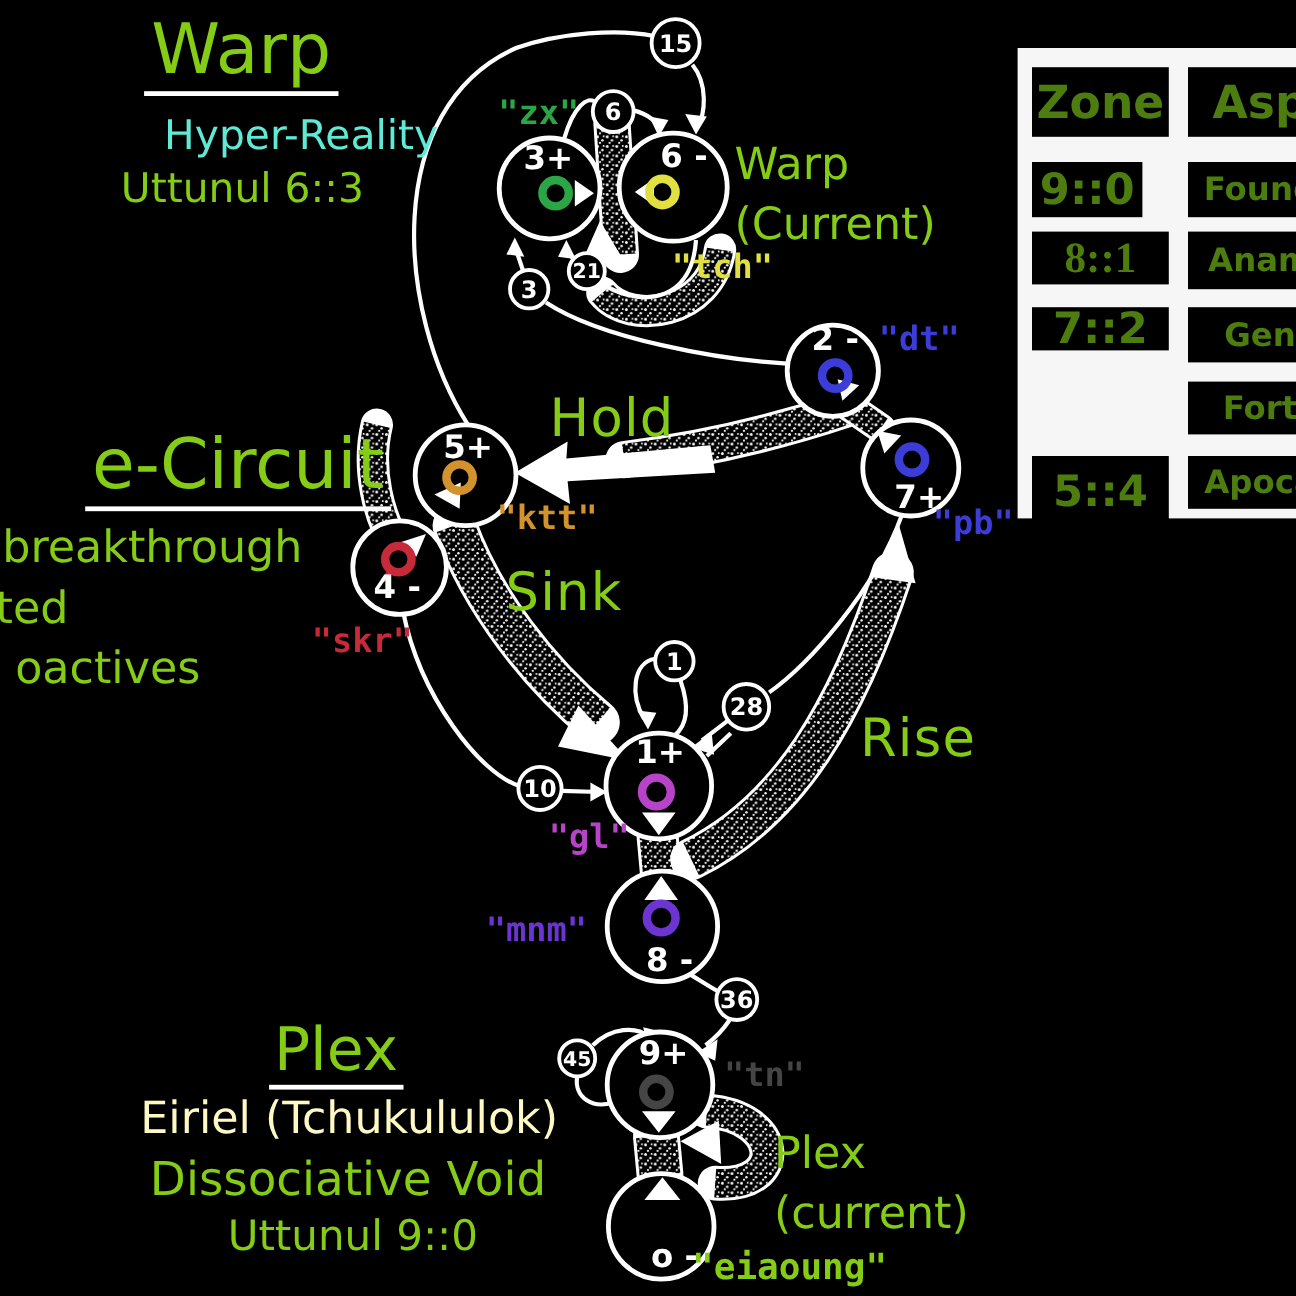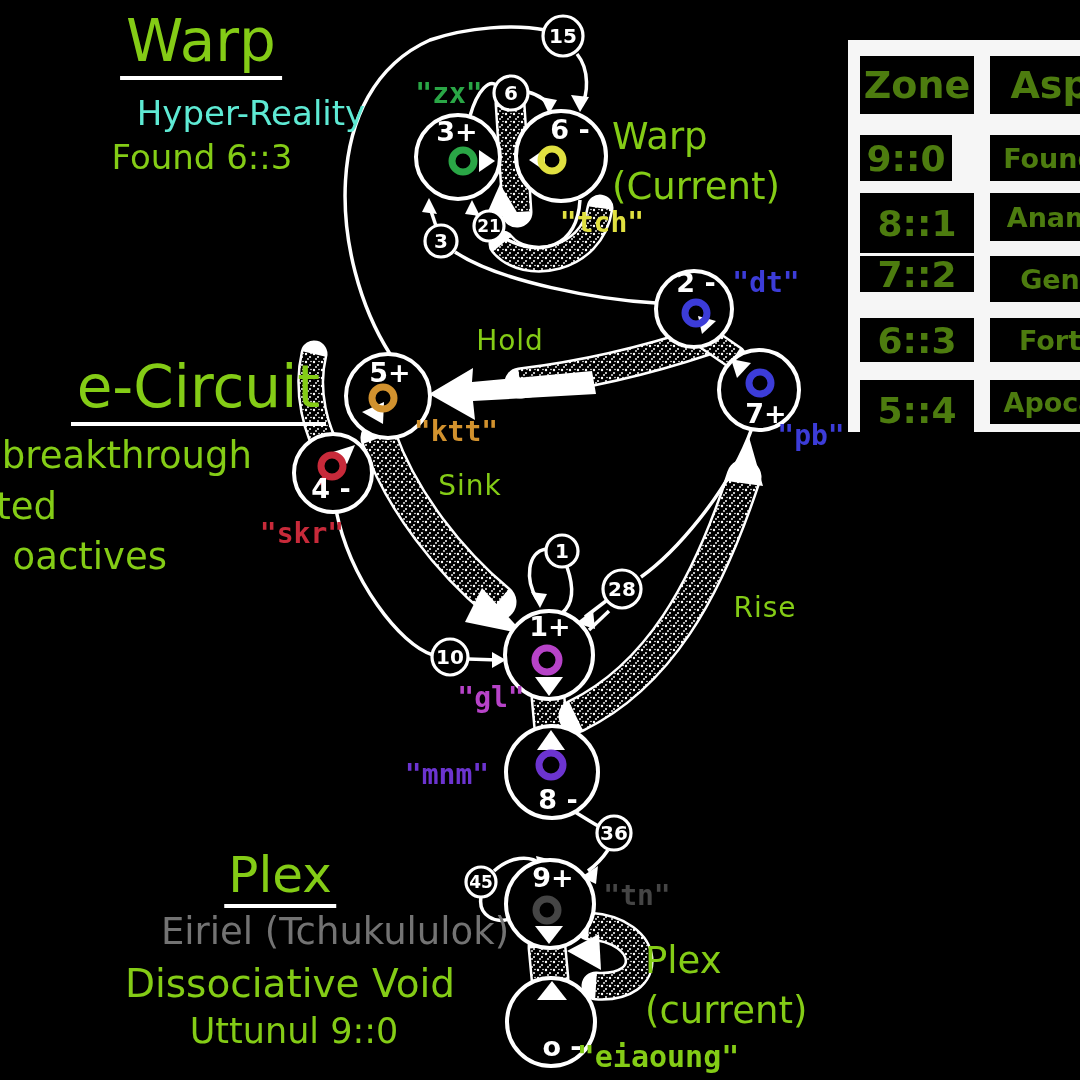--- a/index.html
+++ b/index.html
@@ -6,21 +6,21 @@
   #canvas{position:relative;width:1080px;height:1080px;background:#000;overflow:hidden;
           font-family:"DejaVu Sans",sans-serif;}
   svg{position:absolute;left:0;top:0;}
   .lbl{position:absolute;color:#84cc16;white-space:nowrap;line-height:1;}
   .ctr{transform:translateX(-50%);}
   .tag{font-family:"DejaVu Sans Mono",monospace;font-weight:bold;font-size:28px;}
   .big-title{font-size:58px;border-bottom:4px solid #fff;padding:0 6px 6px 6px;}
   .mid-title{font-size:50px;border-bottom:4px solid #fff;padding:0 4px 4px 4px;}
   .sub{font-size:34px;}
   .current{font-size:37px;line-height:1.35;}
-  .flow{font-size:28px;letter-spacing:1px;}
+  .flow{font-size:44px;letter-spacing:1px;}
   .bo{fill:none;stroke:#fff;stroke-linecap:round;}
   .bs{fill:none;stroke:url(#speck);stroke-linecap:butt;}
   .arc{fill:none;stroke:#fff;stroke-width:3.5;}
   .ah{fill:#fff;stroke:none;}
   .node{fill:#000;stroke:#fff;stroke-width:4;}
   .gate{fill:#000;stroke:#fff;stroke-width:3.2;}
   .ztext{fill:#fff;font-family:"DejaVu Sans",sans-serif;font-weight:bold;font-size:27px;text-anchor:middle;}
   .gtext{fill:#fff;font-family:"DejaVu Sans",sans-serif;font-weight:bold;font-size:20px;text-anchor:middle;}
   .gtext-sm{font-size:17px;}
   .table-panel{position:absolute;background:#f6f6f6;}
@@ -197,21 +197,21 @@
       <text class="gtext" x="562" y="558">1</text>
       <text class="gtext" x="622" y="596">28</text>
       <text class="gtext" x="450" y="664">10</text>
       <text class="gtext" x="614" y="840">36</text>
       <text class="gtext gtext-sm" x="481" y="888">45</text>
     </g>
   </svg>
 
   <div class="lbl ctr big-title" style="left:201px;top:12px;">Warp</div>
   <div class="lbl ctr sub" style="left: 211px; top: 96px; color: #5eead4; margin-left: 40px;">Hyper-Reality</div>
-  <div class="lbl ctr sub" style="left:202px;top:140px;">Found 6::3</div>
+  <div class="lbl ctr sub" style="left:202px;top:140px;">Uttunul 6::3</div>
 
   <div class="lbl current" style="left:612px;top:112px;">
     <div>Warp</div>
     <div>(Current)</div>
   </div>
 
   <div class="lbl big-title" style="right:754px;top:358px;">e-Circuit</div>
   <div class="lbl" style="right:828px;top:437px;font-size:37px;">breakthrough</div>
   <div class="lbl" style="right:1023px;top:488px;font-size:37px;">ted</div>
   <div class="lbl" style="right:913px;top:538px;font-size:37px;">oactives</div>
@@ -225,42 +225,41 @@
   <div class="lbl ctr tag" style="left: 766px; top: 269px; color: rgb(60, 60, 216);">"dt"</div>
   <div class="lbl ctr tag" style="left: 811px; top: 422px; color: rgb(60, 60, 216);">"pb"</div>
   <div class="lbl ctr tag" style="left: 456px; top: 418px; color: rgb(210, 146, 46);">"ktt"</div>
   <div class="lbl ctr tag" style="left: 302px; top: 520px; color: rgb(200, 42, 58);">"skr"</div>
   <div class="lbl ctr tag" style="left: 491px; top: 684px; color: rgb(183, 67, 200);">"gl"</div>
   <div class="lbl ctr tag" style="left: 447px; top: 761px; color: rgb(108, 52, 208);">"mnm"</div>
   <div class="lbl ctr tag" style="left: 637px; top: 882px; color: rgb(69, 69, 69);">"tn"</div>
   <div class="lbl ctr tag" style="left:658px;top:1042px;font-size:30px;">"eiaoung"</div>
 
   <div class="lbl ctr mid-title" style="left:280px;top:850px;">Plex</div>
-  <div class="lbl ctr" style="left: 291px; top: 913px; font-size: 37px; color: #737373; margin-left: 44px;">Eiriel (Tchukululok)</div>
+  <div class="lbl ctr" style="left: 291px; top: 913px; font-size: 37px; color: #fef9c3;">Eiriel (Tchukululok)</div>
   <div class="lbl ctr" style="left:290px;top:964px;font-size:39px;">Dissociative Void</div>
   <div class="lbl ctr" style="left:294px;top:1014px;font-size:35px;">Uttunul 9::0</div>
 
   <div class="lbl current" style="left:645px;top:936px;">
     <div>Plex</div>
     <div>(current)</div>
   </div>
 
   <div class="table-panel" style="left:848px;top:40px;width:240px;height:392px;">
     <div class="tcell th" style="left:12px;top:16px;width:114px;height:58px;">Zone</div>
     <div class="tcell th" style="left:142px;top:16px;width:120px;height:58px;">Asp</div>
 
     <div class="tcell tz" style="left:12px;top:95px;width:92px;height:46px;">9::0</div>
     <div class="tcell ta" style="left:142px;top:95px;width:120px;height:46px;">Found</div>
 
-    <div class="tcell tz" style="left:12px;top:153px;width:114px;height:60px;">8::1</div>
+    <div class="tcell tz" style="left:12px;top:153px;width:114px;height:44px;font-family:Liberation Serif, serif;">8::1</div>
     <div class="tcell ta" style="left:142px;top:153px;width:120px;height:48px;">Anam</div>
 
     <div class="tcell tz" style="left:12px;top:216px;width:114px;height:36px;">7::2</div>
     <div class="tcell ta" style="left:142px;top:216px;width:120px;height:46px;">Gen</div>
 
-    <div class="tcell tz" style="left:12px;top:278px;width:114px;height:44px;">6::3</div>
     <div class="tcell ta" style="left:142px;top:278px;width:120px;height:44px;">Fort</div>
 
     <div class="tcell tz" style="left:12px;top:340px;width:114px;height:60px;">5::4</div>
     <div class="tcell ta" style="left:142px;top:340px;width:120px;height:44px;">Apoca</div>
   </div>
 
 </div>
 
 </body></html>

